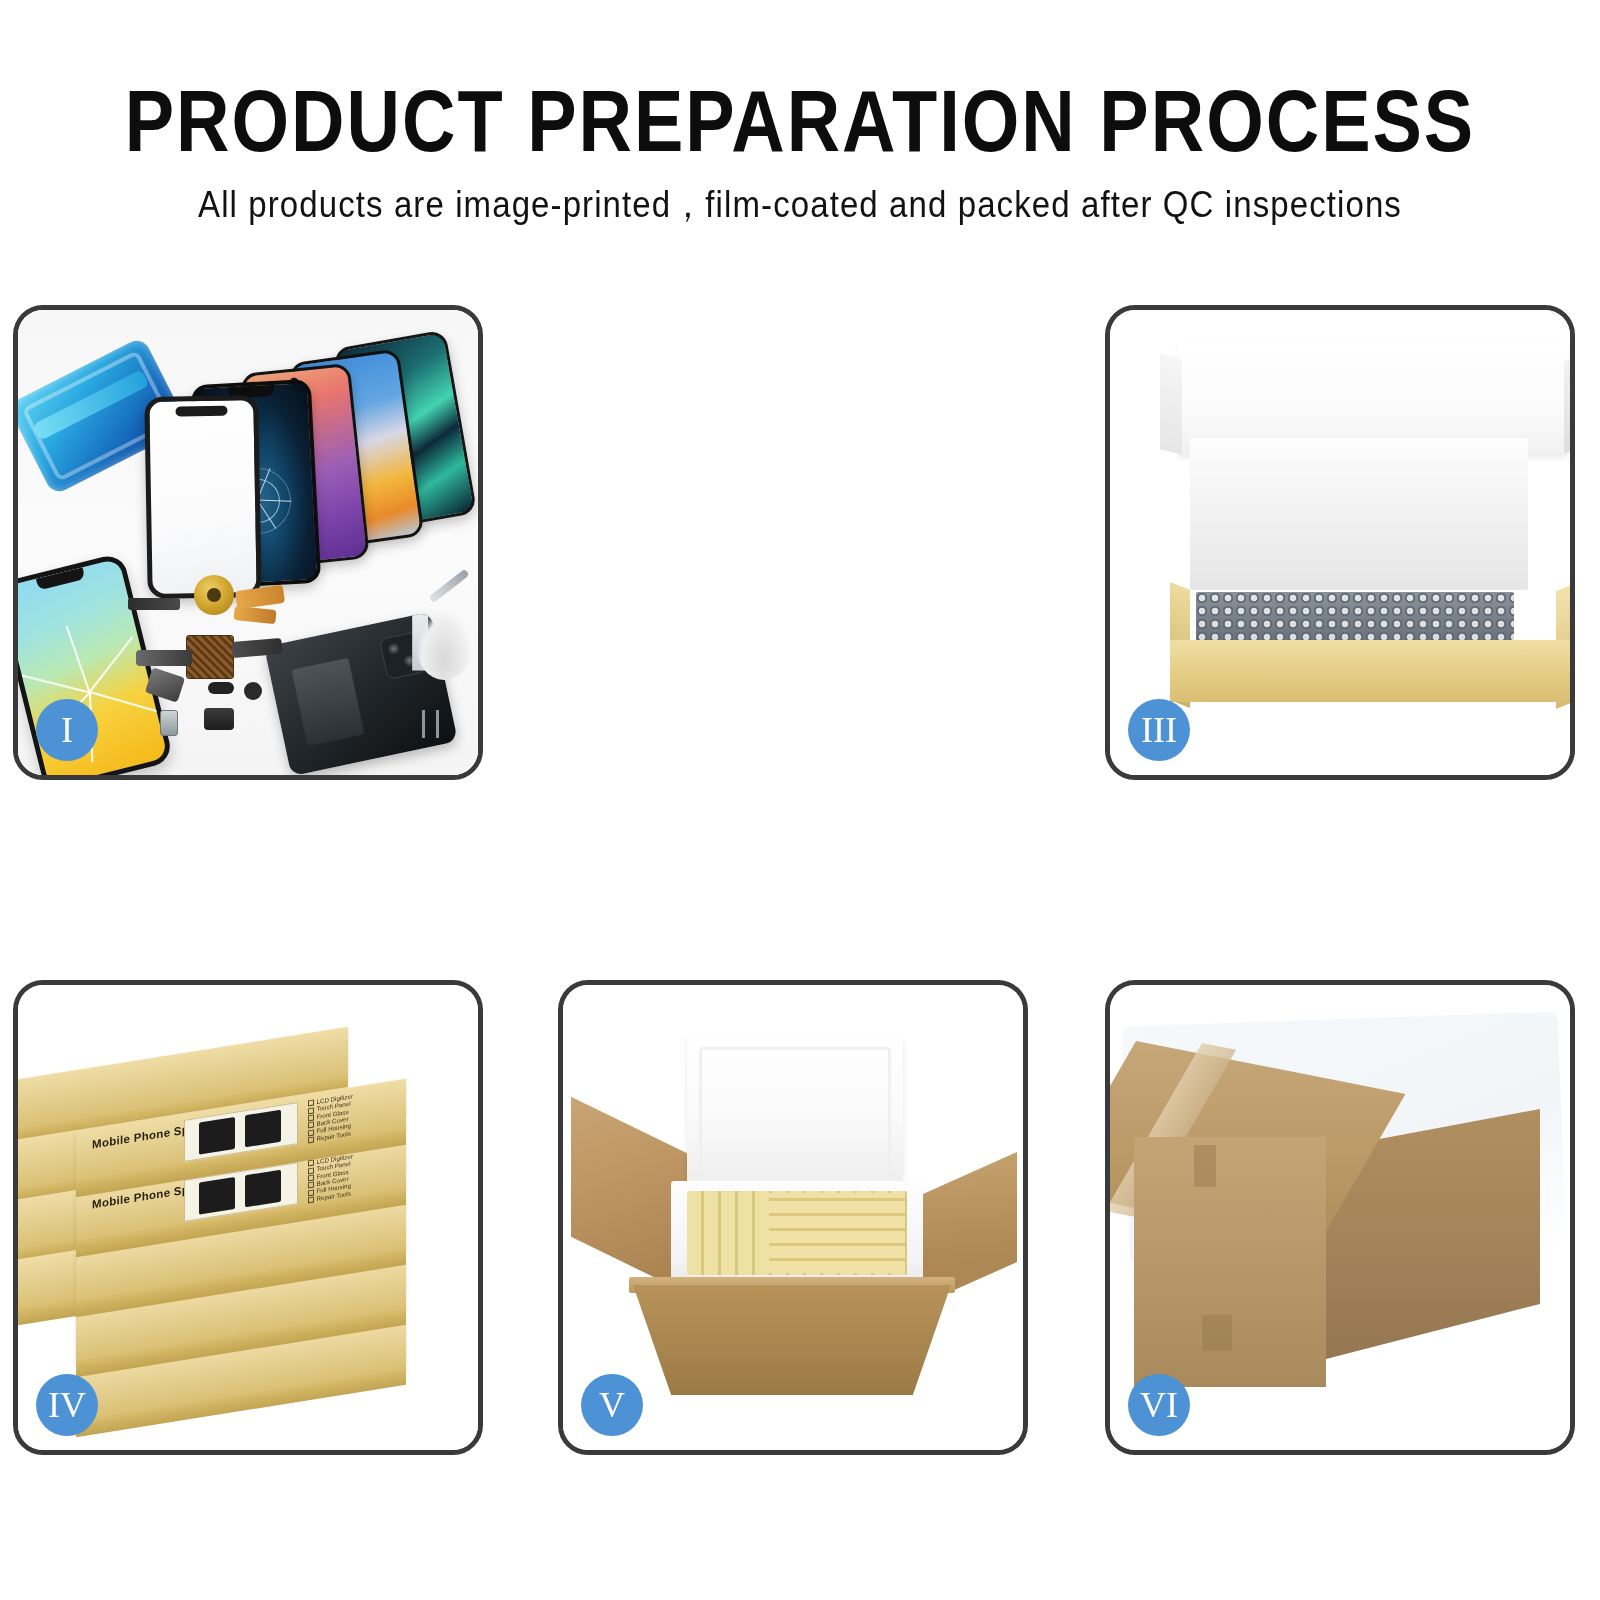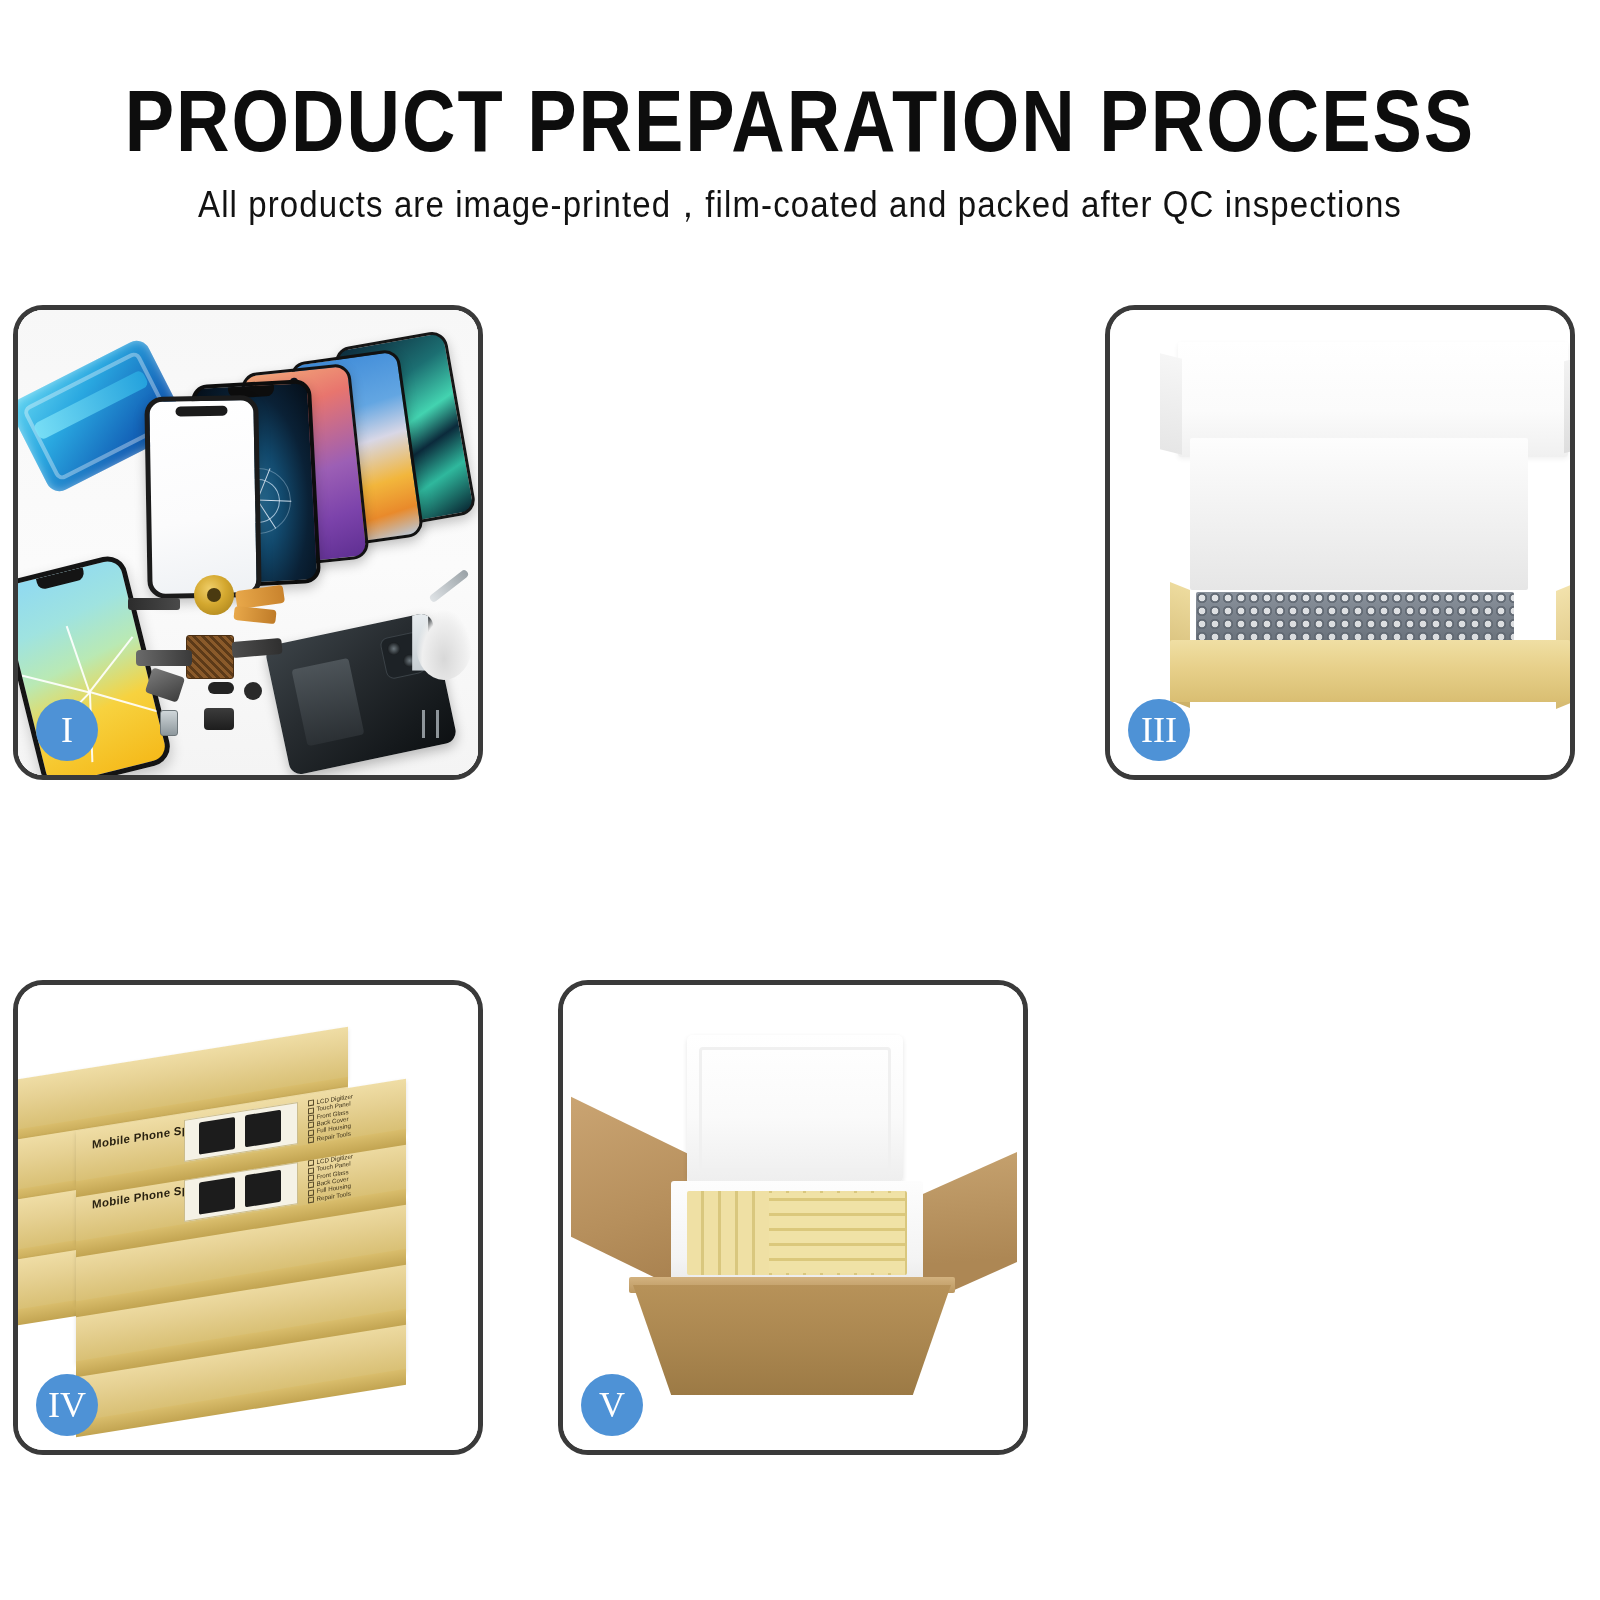--- a/index.html
+++ b/index.html
@@ -708,14 +708,26 @@
       <span class="v-foamlid"></span>
       <span class="v-foambox"></span>
       <span class="v-goldinner"></span>
       <span class="v-goldinner2"></span>
       <span class="v-boxrim"></span>
       <span class="v-boxbody"></span>
     </div>
     <div class="badge">V</div>
   </div>
 
+  <div class="panel p6">
+    <div class="clip">
+      <span class="vi-wrap"></span>
+      <span class="vi-side"></span>
+      <span class="vi-top"></span>
+      <span class="vi-tape"></span>
+      <span class="vi-front"></span>
+      <span class="vi-seam"></span>
+      <span class="vi-seam2"></span>
+    </div>
+    <div class="badge">VI</div>
+  </div>
 
 </div>
 
 </body></html>

